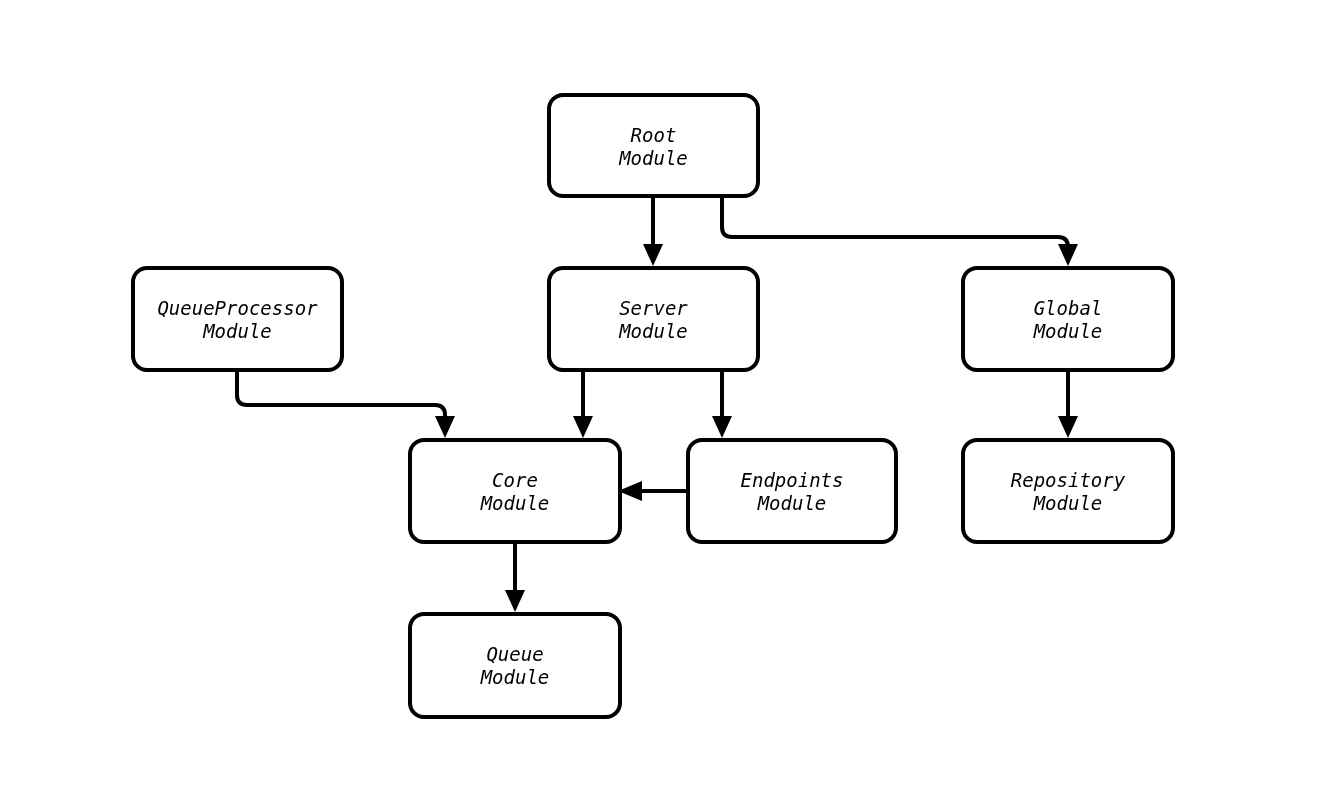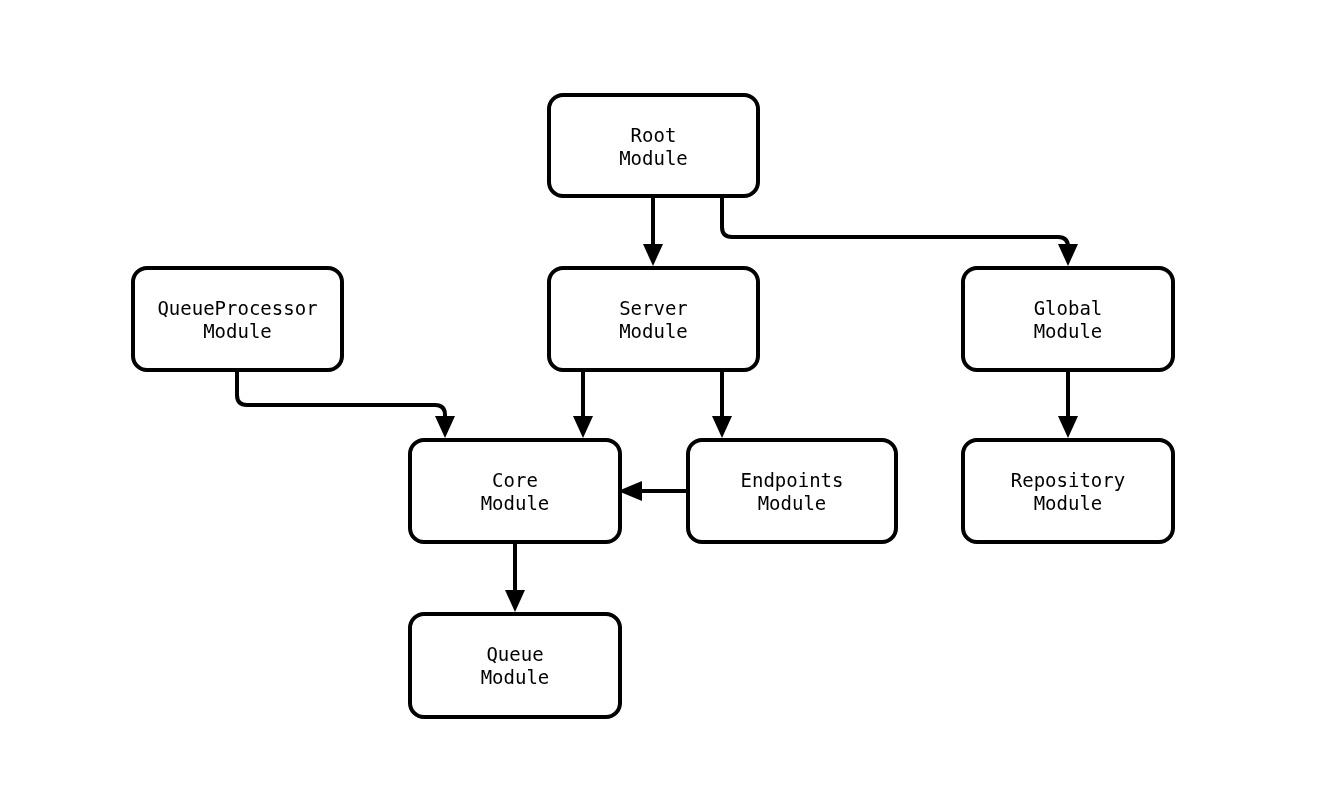--- a/index.html
+++ b/index.html
@@ -11,20 +11,21 @@
     width: 1337px;
     height: 809px;
     font-family: "DejaVu Sans Mono", monospace;
     overflow: hidden;
   }
   #diagram-root {
     position: relative;
     width: 1337px;
     height: 809px;
     background: #ffffff;
+    font-style: italic;
   }
   svg.diagram-canvas {
     position: absolute;
     top: 0;
     left: 0;
     width: 1337px;
     height: 809px;
     display: block;
   }
   .node-box {

